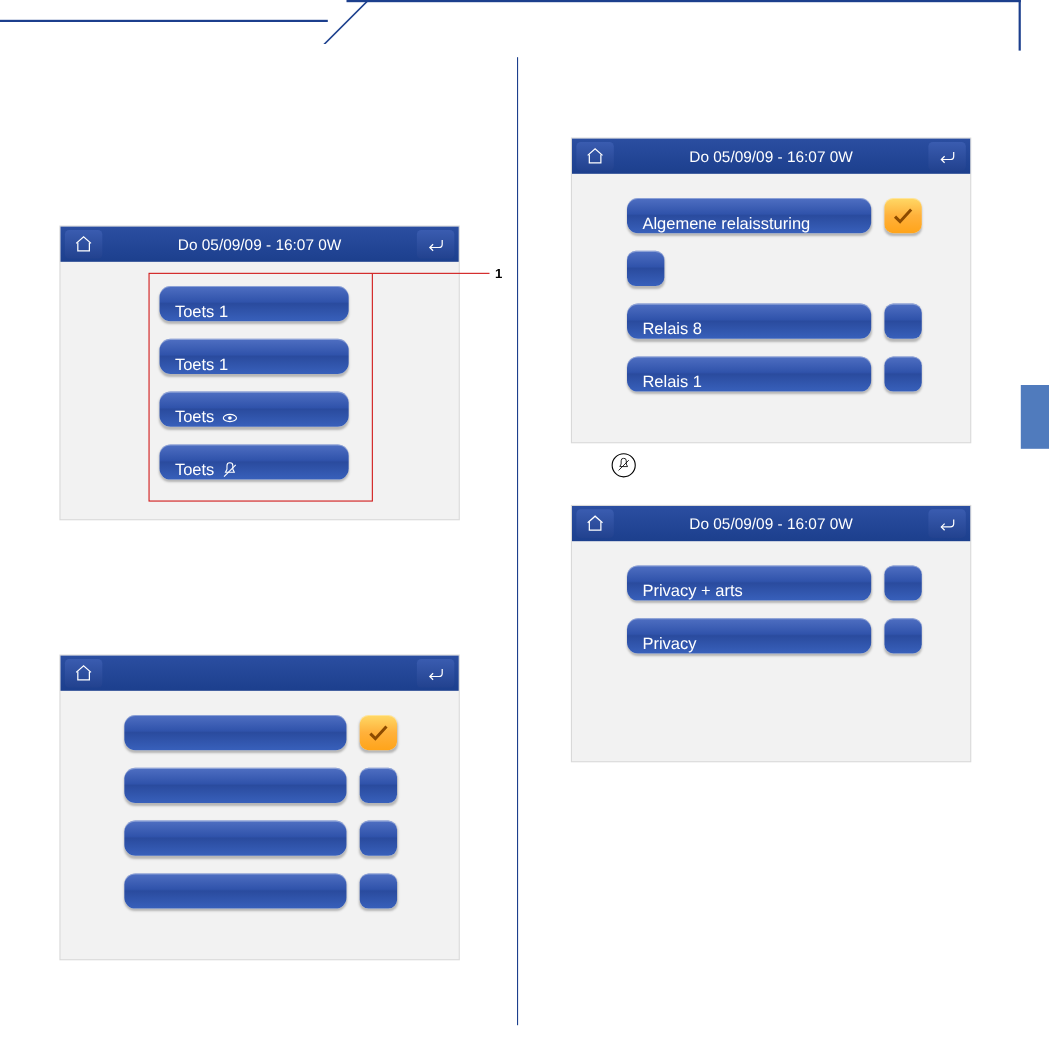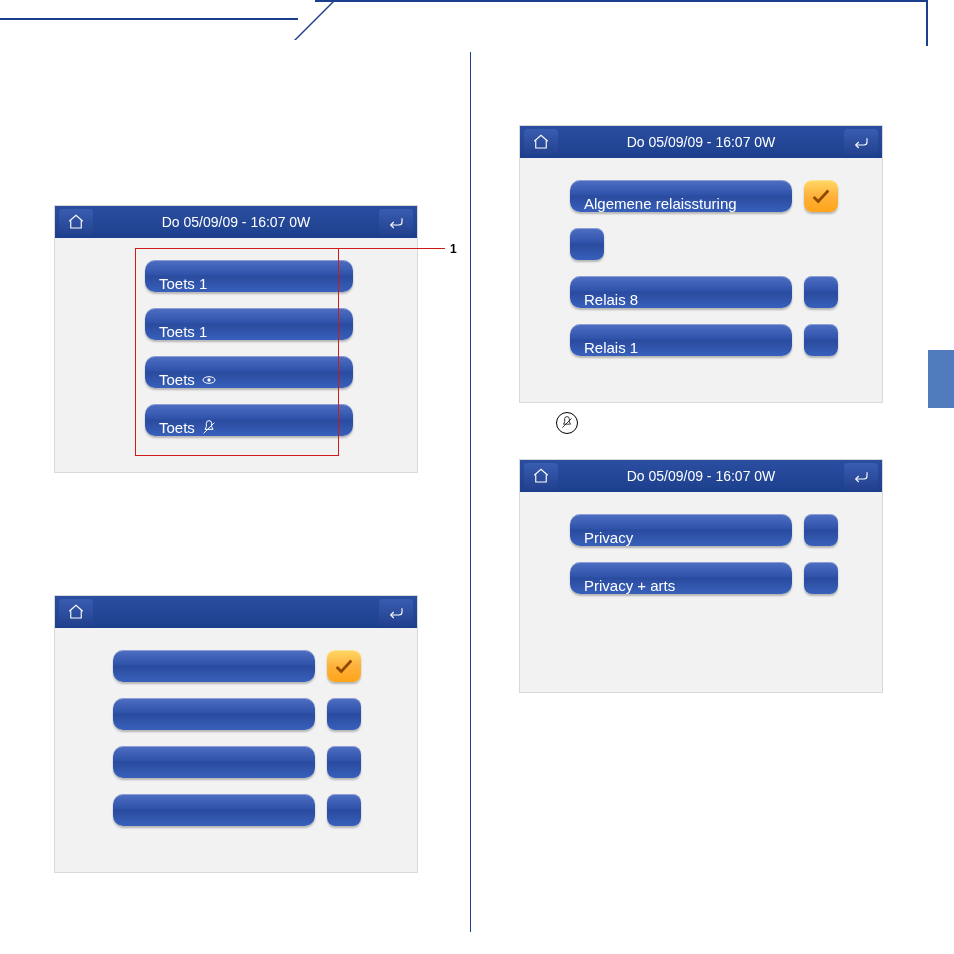--- a/index.html
+++ b/index.html
@@ -112,21 +112,21 @@
     background: linear-gradient(#4f6fc2 0%, #3053ab 45%, #2a4b9e 50%, #3860bb 100%);
     box-shadow: inset 0 1px 0 rgba(255,255,255,.35), 0 2px 2px rgba(0,0,0,.25);
     color: #fff;
     font-size: 15px;
     display: flex;
     align-items: flex-end;
     padding: 0 14px;
     gap: 6px;
     white-space: nowrap;
   }
-  .pill.narrow { width: 208px; }
+  .pill.narrow { width: 172px; }
   .pill.wide   { width: 202px; }
   .pill.xwide  { width: 222px; }
   .chk {
     width: 34px;
     height: 32px;
     border-radius: 8px;
     background: linear-gradient(#4f6fc2 0%, #3053ab 45%, #2a4b9e 50%, #3860bb 100%);
     box-shadow: inset 0 1px 0 rgba(255,255,255,.35), 0 2px 2px rgba(0,0,0,.25);
   }
   .chk.orange {
@@ -320,24 +320,24 @@
     <div class="tb-btn">
       <svg viewBox="0 0 24 24">
           <path d="M20 7v5a4 4 0 0 1-4 4H5"></path>
           <path d="M9 12l-4 4 4 4"></path>
         </svg>
     </div>
   </div>
   <div class="body" style="padding-left:50px;">
     <div class="row">
       <div class="pill xwide">
+          <span>Privacy + arts</span>
+        </div>
+      <div class="chk"></div>
+    </div>
+    <div class="row">
+      <div class="pill xwide">
           <span>Privacy</span>
         </div>
       <div class="chk"></div>
     </div>
-    <div class="row">
-      <div class="pill xwide">
-          <span>Privacy + arts</span>
-        </div>
-      <div class="chk"></div>
-    </div>
   </div>
 </div>
 
 </body></html>

